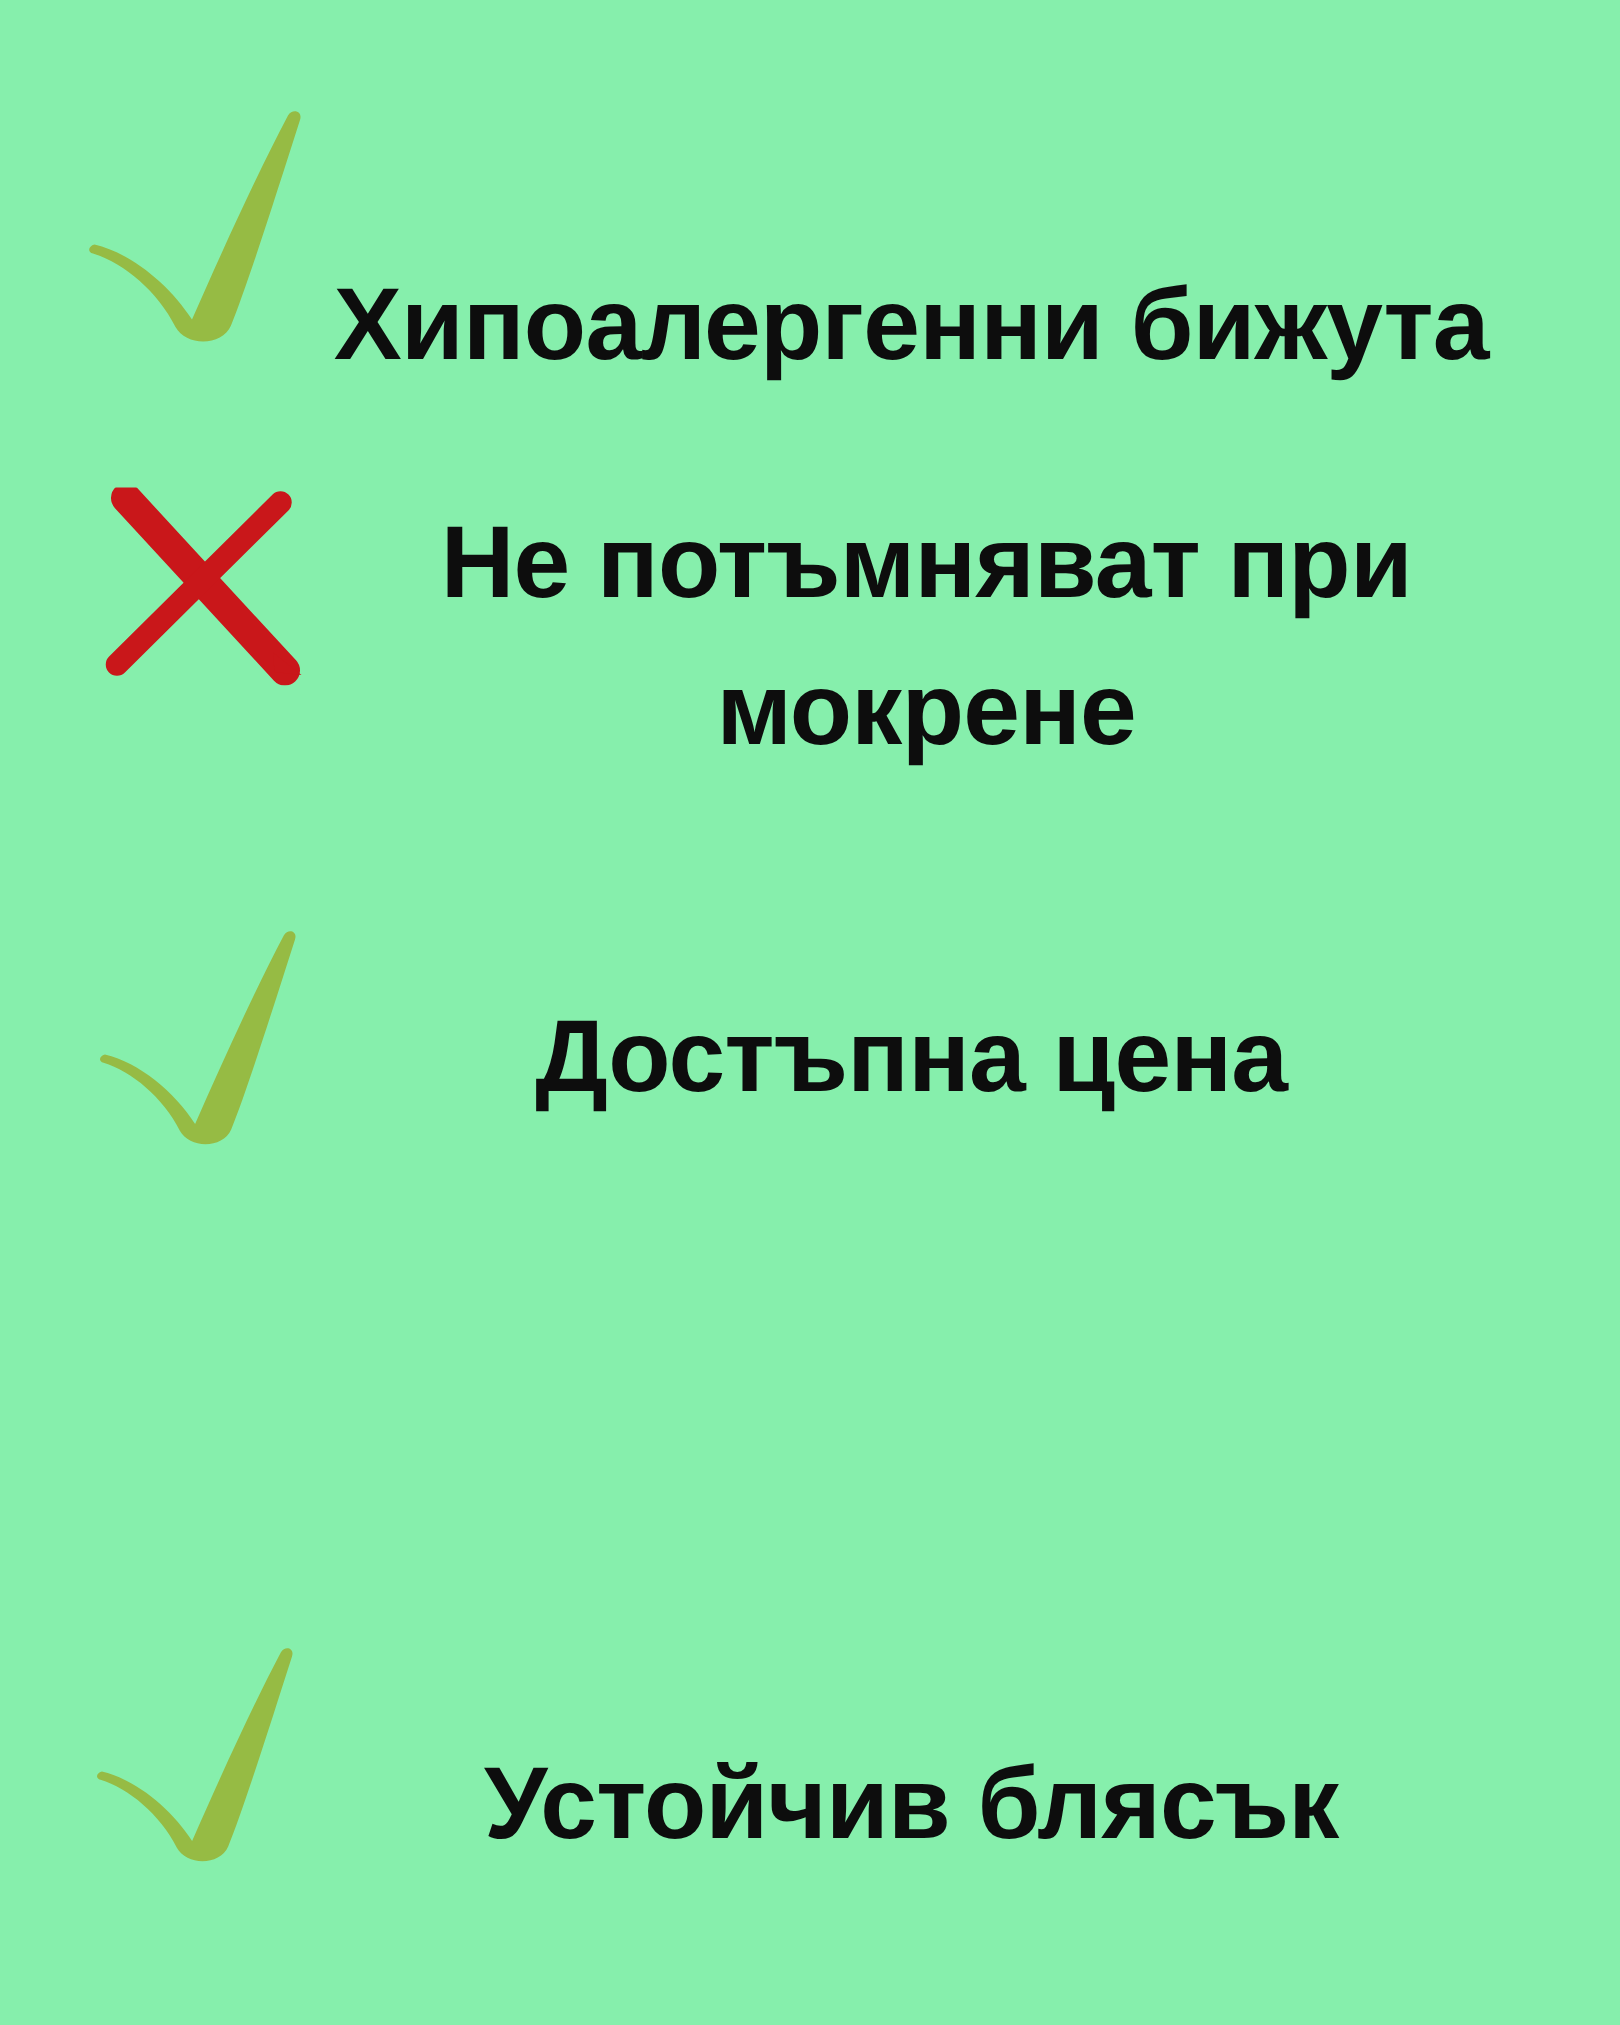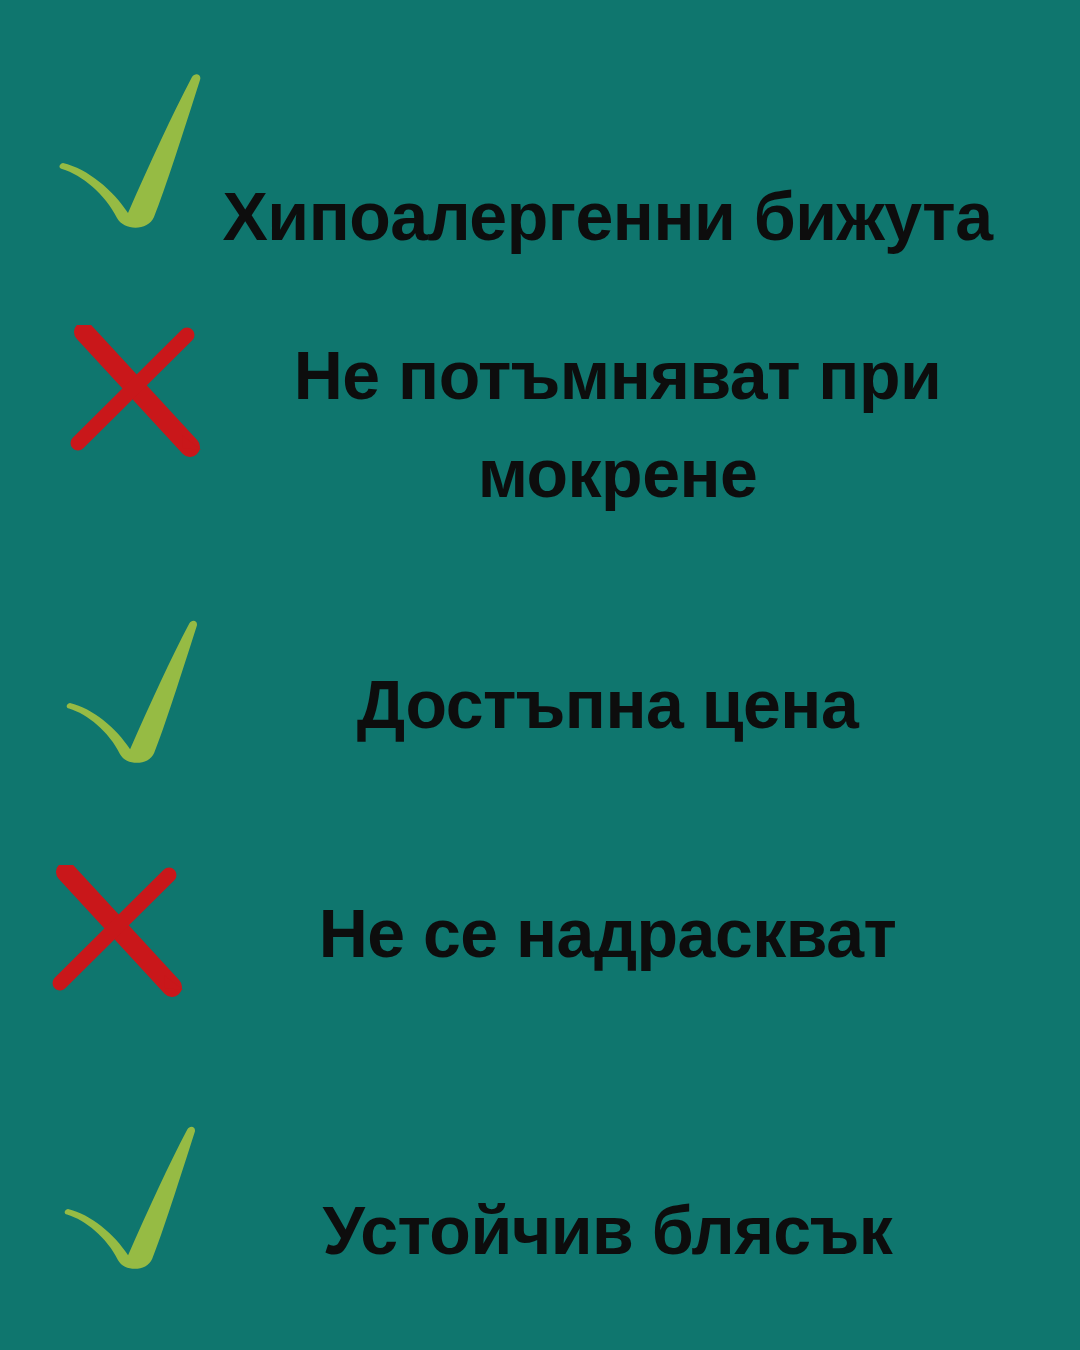--- a/index.html
+++ b/index.html
@@ -4,21 +4,21 @@
 <style>
   html, body {
     margin: 0;
     padding: 0;
     background: #ffffff;
   }
   .canvas {
     position: relative;
     width: 1080px;
     height: 1350px;
-    background: #0f766e;
+    background: #86efac;
     overflow: hidden;
     font-family: "Liberation Sans", "DejaVu Sans", sans-serif;
   }
   .row {
     position: absolute;
     left: 0;
     right: 0;
   }
   .icon {
     position: absolute;
@@ -71,32 +71,22 @@
 
   <div class="row" style="top:616px; height:150px;">
     <span class="icon" style="left:60px; top:1px; width:142px; height:148px;">
       <svg viewBox="0 0 148 160">
         <path d="M 8 93 C 33 99, 58 120, 73 143 C 95 93, 117 45, 137 7 C 140 2, 147 4, 145 10 C 129 60, 110 120, 99 147 C 93 161, 69 161, 62 148 C 50 124, 27 105, 7 99 C 3 98, 4 94, 8 93 Z" fill="#96BB44"></path>
       </svg>
     </span>
     <div class="label" style="top:54px;">Достъпна цена</div>
   </div>
 
-  <div class="row" style="top:865px; height:135px;">
-    <span class="icon" style="left:52px; top:0; width:135px; height:132px;">
-      <svg viewBox="0 0 135 132">
-        <path d="M 14 7 L 120 122" stroke-width="20" stroke-linecap="round" fill="none" stroke="#C9171A"></path>
-        <path d="M 117 10 L 8 118" stroke-width="15" stroke-linecap="round" fill="none" stroke="#C9171A"></path>
-        <path d="M 112 110 L 131 125 L 113 123 Z" fill="#C9171A"></path>
-      </svg>
-    </span>
-    <div class="label" style="top:34px;">Не се надраскват</div>
-  </div>
 
-  <div class="row" style="top:1118px; height:155px;padding-left:24px;">
+  <div class="row" style="top:1090px; height:155px;padding-left:24px;">
     <span class="icon" style="left:55px; top:5px; width:148px; height:148px;">
       <svg viewBox="0 0 148 160">
         <path d="M 8 93 C 33 99, 58 120, 73 143 C 95 93, 117 45, 137 7 C 140 2, 147 4, 145 10 C 129 60, 110 120, 99 147 C 93 161, 69 161, 62 148 C 50 124, 27 105, 7 99 C 3 98, 4 94, 8 93 Z" fill="#96BB44"></path>
       </svg>
     </span>
     <div class="label" style="top:78px;">Устойчив блясък</div>
   </div>
 
 </div>
 

